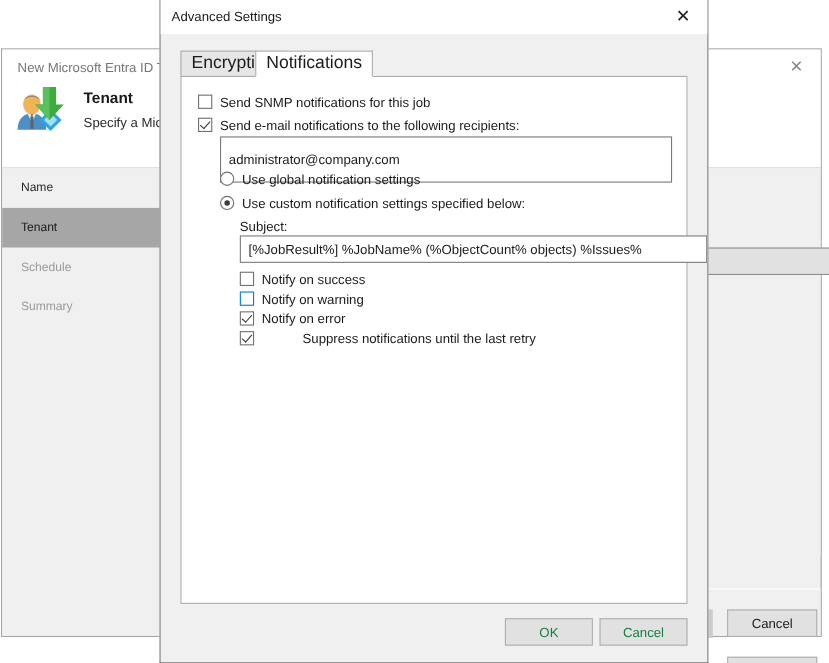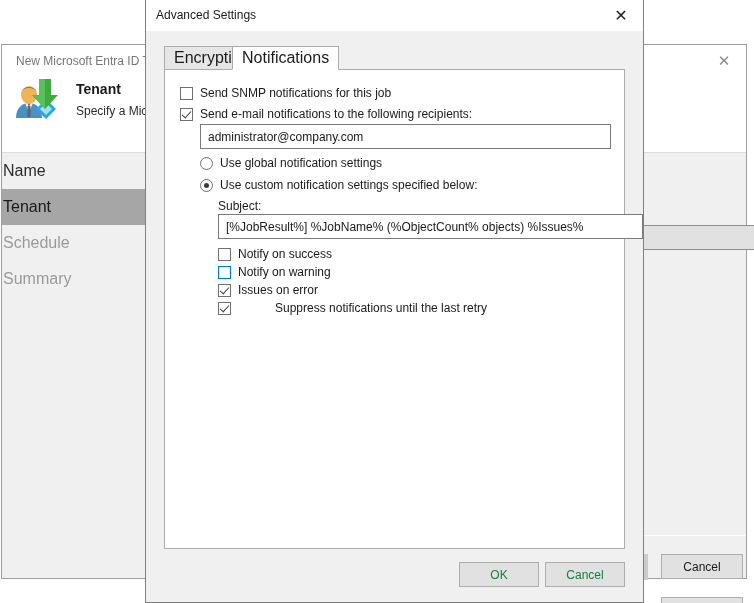--- a/index.html
+++ b/index.html
@@ -99,23 +99,23 @@
     bottom: 0;
     background: #f0f0f0;
   }
   .side-item {
     position: absolute;
     left: 0;
     width: 144px;
     height: 36px;
     display: flex;
     align-items: center;
-    padding-left: 1px;
-    box-sizing: border-box;
-    font-size: 16px;
+    padding-left: 17px;
+    box-sizing: border-box;
+    font-size: 11px;
     color: #2b2b2b;
     cursor: default;
   }
   .side-item.selected { background: #a6a6a6; color: #1a1a1a; }
   .side-item.disabled { color: #9a9a9a; }
 
   #bg-sidebar-divider {
     position: absolute;
     left: 144px;
     top: 108px;
@@ -281,21 +281,21 @@
     background: #ffffff;
     border: 1px solid #acacac;
     box-sizing: border-box;
     z-index: 2;
   }
 
   
   .row {
     position: absolute;
     display: flex;
-    align-items: flex-end;
+    align-items: flex-start;
     white-space: nowrap;
   }
   .cb {
     width: 13px;
     height: 13px;
     border: 1px solid #707070;
     background: #ffffff;
     box-sizing: border-box;
     margin-right: 7px;
     position: relative;
@@ -455,21 +455,21 @@
     <div class="row" style="left:15px; top:16px;">
       <span class="cb"></span>
       <span class="lbl">Send SNMP notifications for this job</span>
     </div>
 
     <div class="row" style="left:15px; top:37px;">
       <span class="cb checked"></span>
       <span class="lbl">Send e-mail notifications to the following recipients:</span>
     </div>
 
-    <div class="textbox" style="left:35px; top:54px; width:411px; height:25px;">
+    <div class="textbox" style="left:35px; top:54px; width:411px; height:42px;">
       <span>administrator@company.com</span>
     </div>
 
     <div class="row" style="left:35px; top:86px;">
       <span class="rb"></span>
       <span class="lbl">Use global notification settings</span>
     </div>
 
     <div class="row" style="left:35px; top:108px;">
       <span class="rb checked"></span>
@@ -489,21 +489,21 @@
       <span class="lbl">Notify on success</span>
     </div>
 
     <div class="row" style="left:53px; top:195px;">
       <span class="cb hover"></span>
       <span class="lbl">Notify on warning</span>
     </div>
 
     <div class="row" style="left:53px; top:213px;">
       <span class="cb checked"></span>
-      <span class="lbl">Issues on error</span>
+      <span class="lbl">Notify on error</span>
     </div>
 
     <div class="row" style="left:53px; top:231px;gap:37px;">
       <span class="cb checked"></span>
       <span class="lbl">Suppress notifications until the last retry</span>
     </div>
 
   </div>
 
   <div class="dlg-btn" style="left:313px; top:562px;">

